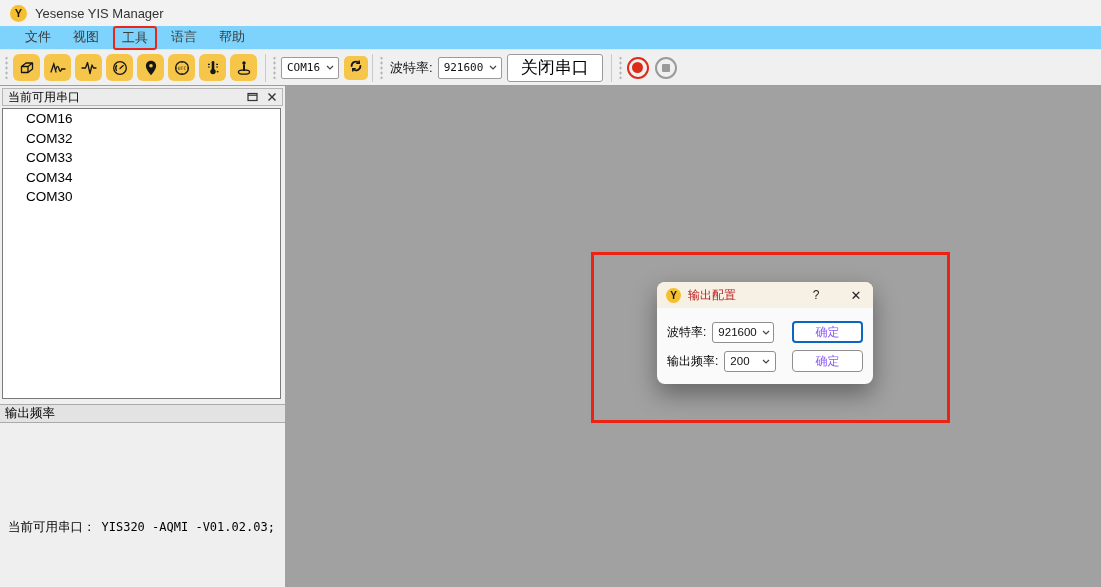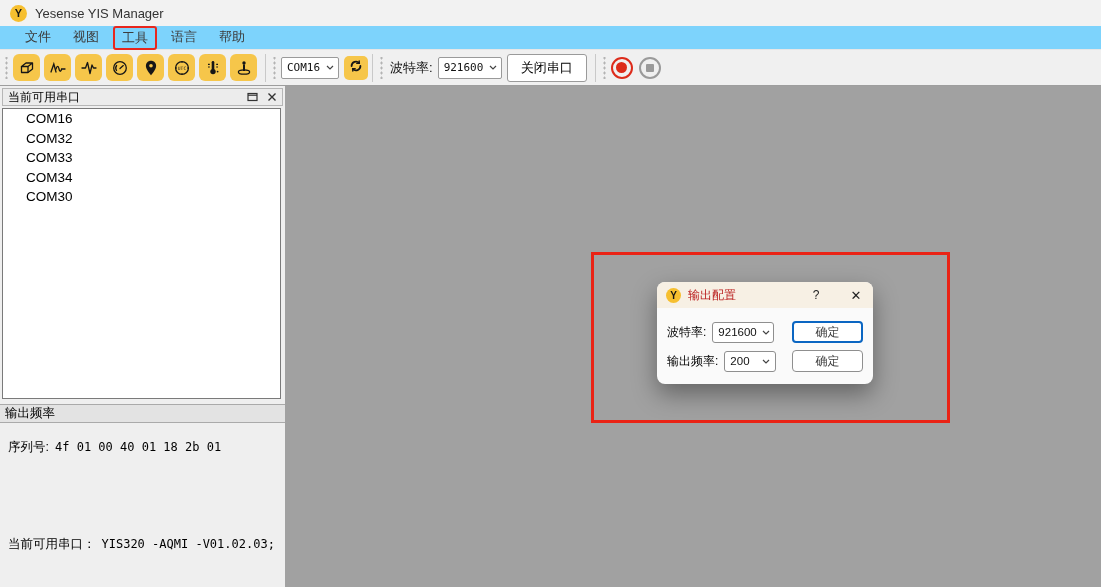--- a/index.html
+++ b/index.html
@@ -35,21 +35,21 @@
   .combo { height:22px; background:#fff; border:1px solid #9a9a9a; border-radius:2px;
            display:flex; align-items:center; padding:0 5px; cursor:pointer; }
   .combo .val { font-family:"DejaVu Sans Mono", monospace; font-size:11px; }
   .combo .chev { margin-left:auto; padding-left:6px; display:flex; align-items:center; }
   .port-combo { width:58px; }
   .refresh-btn { width:24px; height:24px; border-radius:5px; background:#f6c64a; border:none;
                  display:flex; align-items:center; justify-content:center; margin-left:5px; cursor:pointer; flex:none; }
   .tb-label { font-size:13px; margin:0 5px 0 2px; color:#111; }
   .baud-combo { width:64px; }
   .tb-button { height:28px; margin-left:5px; padding:0 13px; background:#fff; border:1px solid #9a9a9a;
-               border-radius:3px; font-size:13px; cursor:pointer; font-family:inherit; }
+               border-radius:3px; font-size:17px; cursor:pointer; font-family:inherit; }
   .rec-btn, .stop-btn { width:22px; height:22px; border-radius:50%; background:transparent;
                display:flex; align-items:center; justify-content:center; margin-right:6px; cursor:pointer; flex:none; }
   .rec-btn { border:2px solid #dd2b1a; }
   .rec-btn .dot { width:11px; height:11px; border-radius:50%; background:#dd2b1a; }
   .stop-btn { border:2px solid #9a9a9a; }
   .stop-btn .sq { width:8px; height:8px; background:#9a9a9a; border-radius:1px; }
 
   
   .body { flex:1; display:flex; min-height:0; }
   .left-dock { width:285px; background:#efefef; flex:none; display:flex; flex-direction:column; }
@@ -88,21 +88,21 @@
   .dialog-body { padding:13px 10px 0 10px; }
   .dlg-row { display:flex; align-items:center; margin-bottom:7px; }
   .dlg-label { font-size:12px; color:#000; flex:none; }
   .dlg-combo { height:21px; border-radius:3px; border:1px solid #8f8f8f; background:#fff;
                display:flex; align-items:center; padding:0 5px; margin-left:6px; cursor:pointer; }
   .dlg-combo .val { font-size:11.5px; font-family:"Liberation Sans", sans-serif; }
   .dlg-combo .chev { margin-left:auto; padding-left:5px; display:flex; align-items:center; }
   .dlg-row:nth-child(1) .dlg-combo { width:62px; }
   .dlg-row:nth-child(2) .dlg-combo { width:52px; }
   .dlg-btn { width:71px; height:22px; margin-left:auto; background:#fff; border:1px solid #8f8f8f;
-             border-radius:4px; font-size:12px; cursor:pointer; font-family:Liberation Mono, monospace; color:#404040; }
+             border-radius:4px; font-size:12px; cursor:pointer; font-family:Liberation Mono, monospace; color:#8b5cf6; }
   .dlg-btn.default { border:2px solid #0b66c2; }
 </style>
 </head>
 <body>
 
 <div class="window">
 
   <div class="titlebar">
     <span class="app-logo">Y</span>
     <span class="app-title">Yesense YIS Manager</span>
@@ -256,24 +256,20 @@
         <div class="port-item">COM16</div>
         <div class="port-item">COM32</div>
         <div class="port-item">COM33</div>
         <div class="port-item">COM34</div>
         <div class="port-item">COM30</div>
       </div>
       <div class="info-header">
         <span class="info-title">输出频率</span>
       </div>
       <div class="info-body">
-        <div class="info-line">
-          <span class="info-label">序列号:</span>
-          <span class="info-value">4f 01 00 40 01 18 2b 01</span>
-        </div>
         <div class="info-line version">
           <span class="info-label">当前可用串口：</span>
           <span class="info-value">YIS320 -AQMI -V01.02.03;</span>
         </div>
       </div>
     </div>
 
     <div class="main">
       <div class="red-rect"></div>
 

